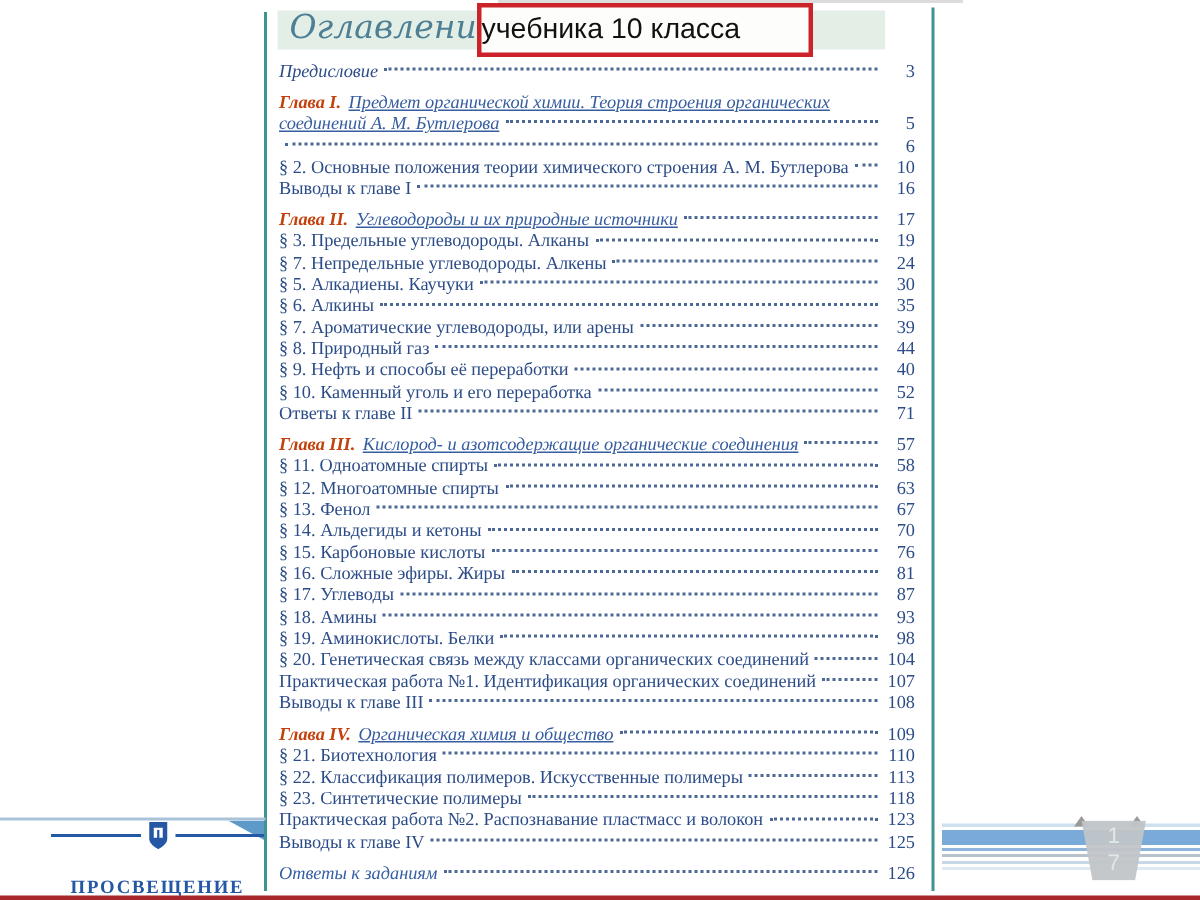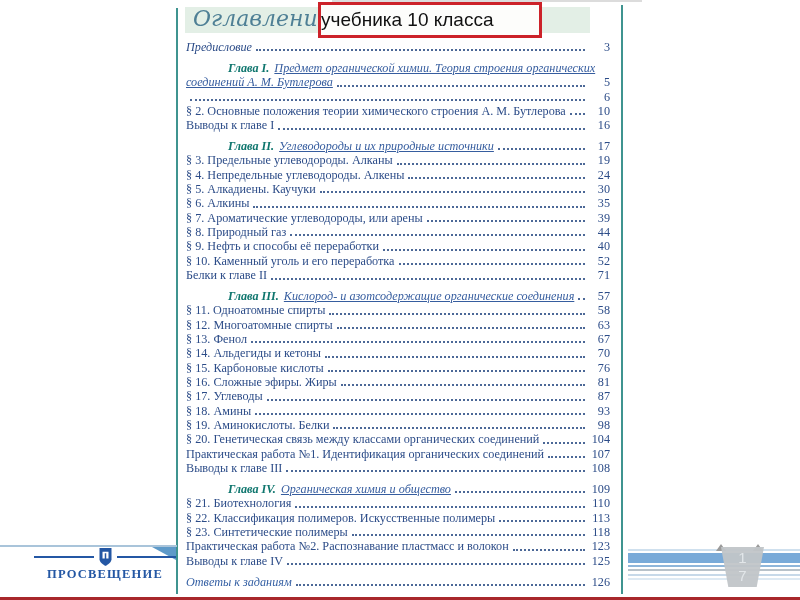--- a/index.html
+++ b/index.html
@@ -23,44 +23,44 @@
     border:3px solid #cc2229;background:#fdfdfb;
     display:flex;align-items:center;justify-content:flex-start;
     font-family:"Liberation Sans","DejaVu Sans",sans-serif;
     font-size:19px;color:#111111;white-space:nowrap;
   }
 
   #toc-list{
     position:absolute;left:186px;top:40px;width:424px;
     font-size:12.2px;line-height:14.35px;color:#2c4c88;
   }
-  .row{display:flex;align-items:flex-end;white-space:nowrap;}
+  .row{display:flex;align-items:center;white-space:nowrap;}
   .row.gap{margin-top:6.5px;}
-  .row .prefix{font-weight:bold;font-style:italic;color:#0f766e;margin-right:5px;margin-left:42px;}
+  .row .prefix{font-weight:bold;font-style:italic;color:#c2410c;margin-right:5px;}
   .row.chapter .txt,.row.chapter-cont .txt{font-style:italic;color:#365d9f;text-decoration:underline;}
   .row.italic .txt{font-style:italic;}
   .row.answers .txt{font-style:italic;color:#3560a4;}
   .leader{
     flex:1 1 auto;min-width:0;height:1px;
     border-bottom:2px dotted #2d4e86;
     margin:0 3px 3px 4px;opacity:.85;
   }
   .pg{min-width:22px;text-align:right;}
 
   .flag-line{position:absolute;left:0;top:545px;width:177px;height:2px;background:#a9c4da;}
   .flag-tri{
     position:absolute;left:152px;top:547px;width:24px;height:13px;
     background:#5e9ac9;clip-path:polygon(0 0,100% 0,100% 100%);
   }
 
   .logo{position:absolute;left:30px;top:547px;width:150px;color:#2457a4;}
   .logo-top{display:flex;align-items:center;height:20px;}
   .logo-rule{flex:1;height:2px;background:#2457a4;margin:0 4px;}
   .logo-text{
-    margin-top:0;text-align:center;font-weight:bold;font-size:12.5px;
+    margin-top:17px;text-align:center;font-weight:bold;font-size:12.5px;
     letter-spacing:1.2px;font-family:"Liberation Serif",serif;
   }
 
   .stripes{
     position:absolute;left:628px;right:0;top:549px;height:36px;
     background:linear-gradient(to bottom,
       #cfe0ee 0 2px,#ffffff 2px 4px,
       #79aad8 4px 14px,#ffffff 14px 16px,
       #8fb6da 16px 18px,#ffffff 18px 20px,
       #b8c2ca 20px 22px,#ffffff 22px 25px,
@@ -132,21 +132,21 @@
       <span class="txt">Углеводороды и их природные источники</span>
       <span class="leader"></span>
       <span class="pg">17</span>
     </div>
     <div class="row section">
       <span class="txt">§ 3. Предельные углеводороды. Алканы</span>
       <span class="leader"></span>
       <span class="pg">19</span>
     </div>
     <div class="row section">
-      <span class="txt">§ 4. Непредельные углеводороды. Алкены</span>
+      <span class="txt">§ 7. Непредельные углеводороды. Алкены</span>
       <span class="leader"></span>
       <span class="pg">24</span>
     </div>
     <div class="row section">
       <span class="txt">§ 5. Алкадиены. Каучуки</span>
       <span class="leader"></span>
       <span class="pg">30</span>
     </div>
     <div class="row section">
       <span class="txt">§ 6. Алкины</span>
@@ -167,21 +167,21 @@
       <span class="txt">§ 9. Нефть и способы её переработки</span>
       <span class="leader"></span>
       <span class="pg">40</span>
     </div>
     <div class="row section">
       <span class="txt">§ 10. Каменный уголь и его переработка</span>
       <span class="leader"></span>
       <span class="pg">52</span>
     </div>
     <div class="row section">
-      <span class="txt">Белки к главе II</span>
+      <span class="txt">Ответы к главе II</span>
       <span class="leader"></span>
       <span class="pg">71</span>
     </div>
     <div class="row chapter gap">
       <span class="prefix">Глава III.</span>
       <span class="txt">Кислород- и азотсодержащие органические соединения</span>
       <span class="leader"></span>
       <span class="pg">57</span>
     </div>
     <div class="row section">

